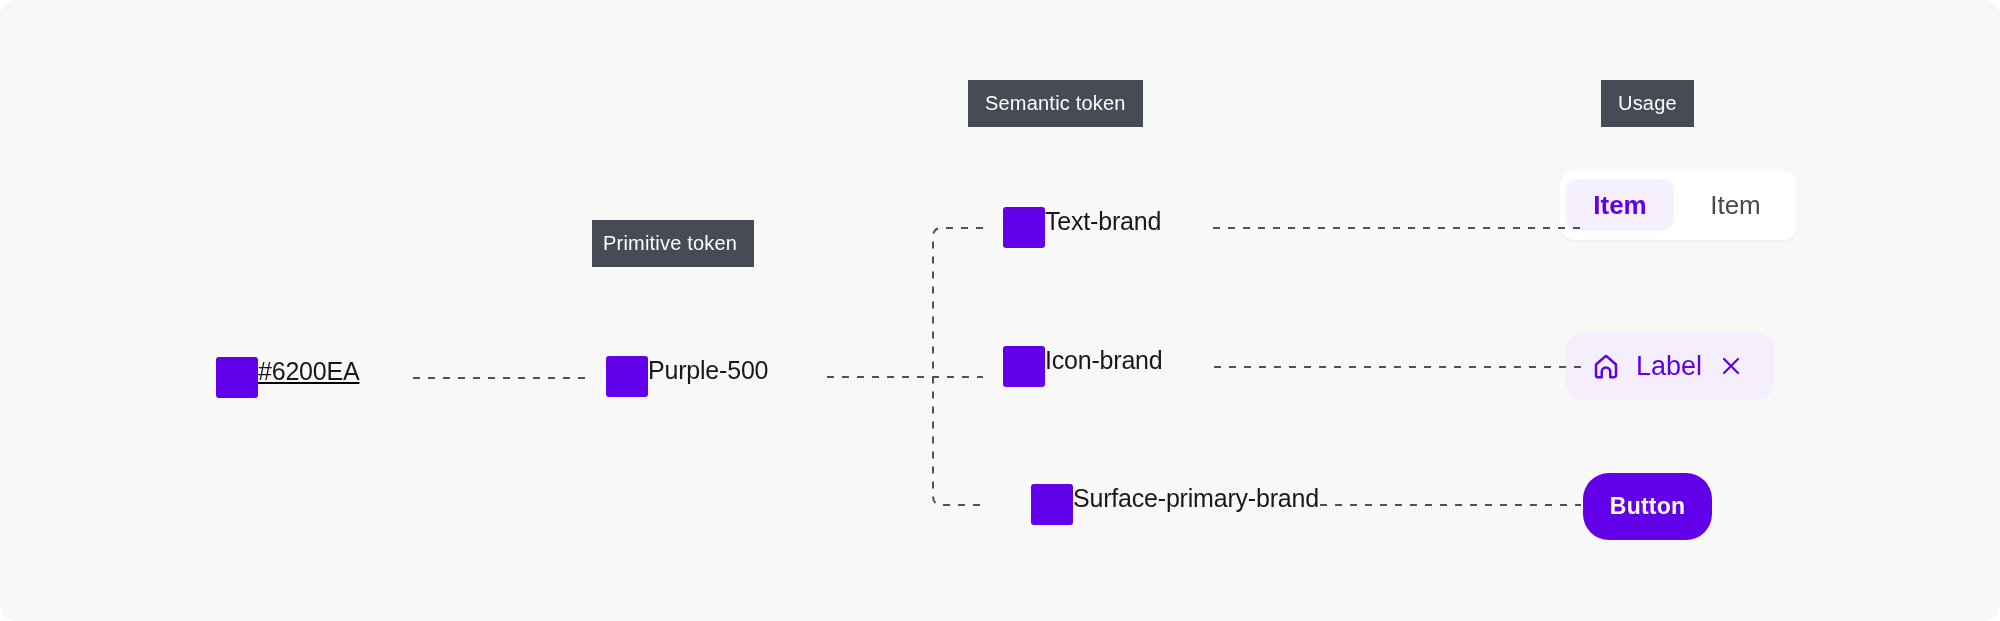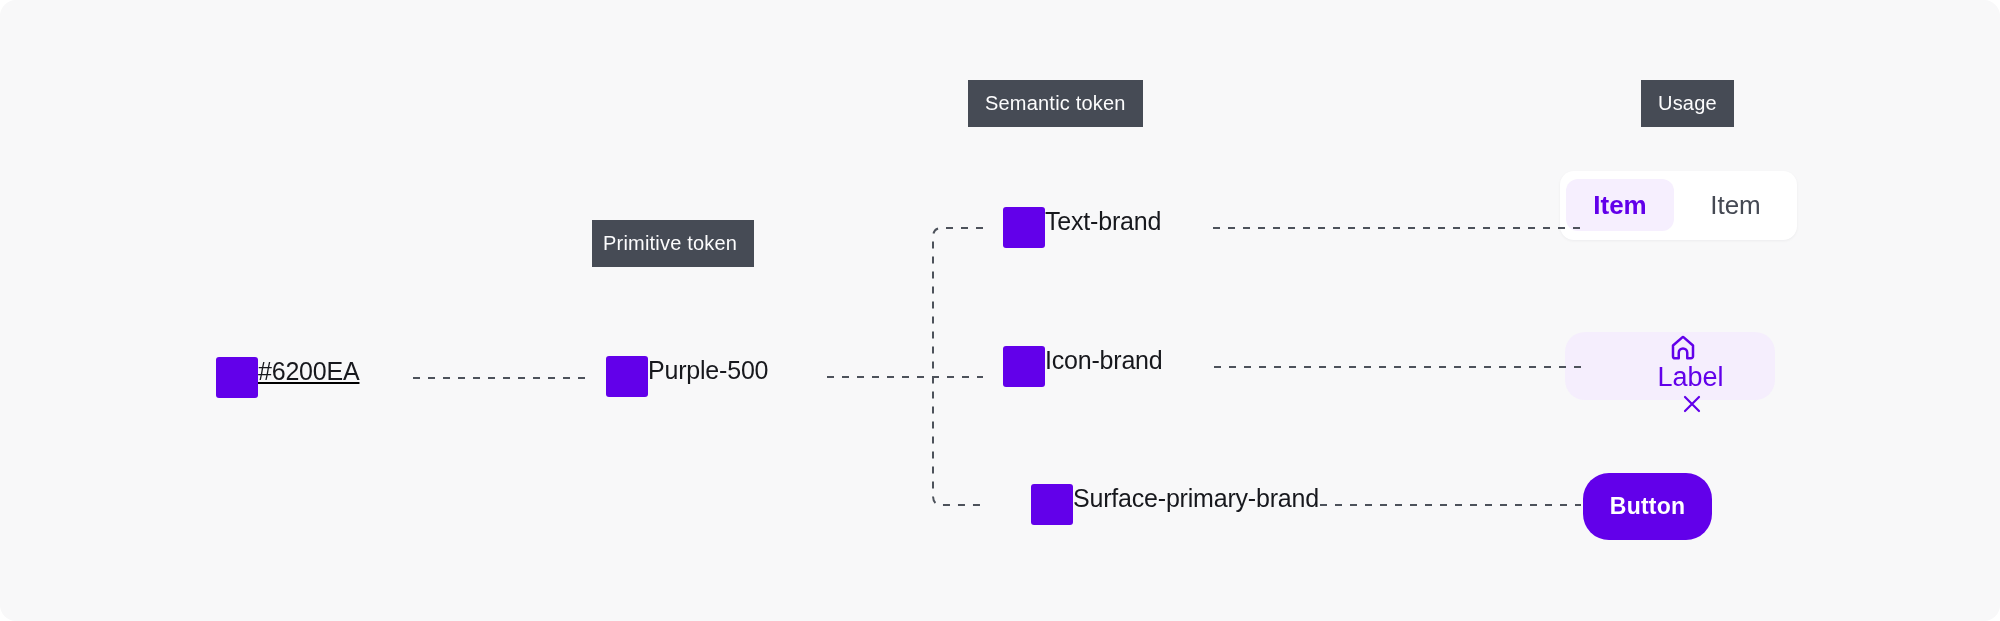--- a/index.html
+++ b/index.html
@@ -18,21 +18,21 @@
     padding:0 17px;
     background:#464B55;
     color:#FCFCFD;
     font-size:20px;font-weight:500;
     letter-spacing:.2px;
     white-space:nowrap;
   }
   .tag-hex{left:200px;top:220px;}
   .tag-primitive{left:592px;top:220px;padding-left:11px;}
   .tag-semantic{left:968px;top:80px;}
-  .tag-usage{left:1601px;top:80px;margin-left:40px;}
+  .tag-usage{left:1601px;top:80px;}
 
   
   .token-row{
     position:absolute;
     display:flex;align-items:flex-start;
     height:42px;
   }
   .swatch{
     width:42px;height:41px;
     background:#6200EA;
@@ -68,21 +68,21 @@
   .item-plain{
     position:absolute;left:114px;top:0;right:0;height:100%;
     display:flex;align-items:center;justify-content:center;
     color:#454953;font-size:26px;font-weight:500;
   }
   .chip{
     position:absolute;left:1565px;top:332px;
     width:210px;height:68px;
     background:#F5EEFD;border-radius:20px;
     display:flex;align-items:center;
-    padding-left:26px;box-sizing:border-box;flex-direction:column;
+    padding-left:26px;box-sizing:border-box;
   }
   .chip-label{
     color:#6200EA;font-size:27px;font-weight:500;
     margin-left:15px;white-space:nowrap;
   }
   .chip-close{margin-left:18px;display:flex;align-items:center;cursor:pointer;}
   .btn{
     position:absolute;left:1583px;top:473px;
     width:129px;height:67px;
     background:#6200EA;border-radius:26px;

